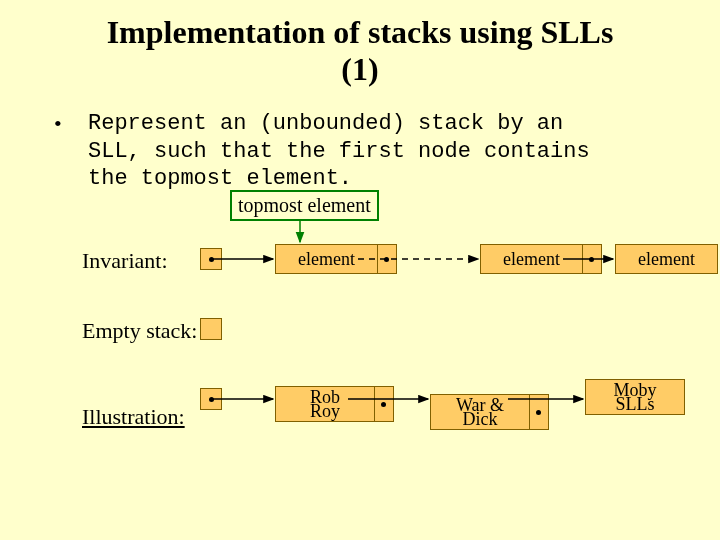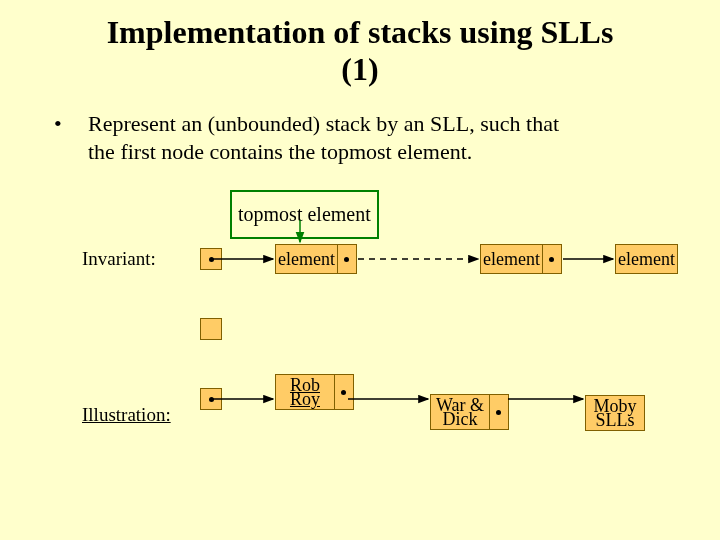--- a/index.html
+++ b/index.html
@@ -38,43 +38,44 @@
     line-height: 1.25;
   }
   .bullet .dot {
     width: 34px;
     flex: 0 0 34px;
     text-align: left;
     padding-left: 4px;
   }
   .bullet .txt {
     flex: 1;
+    font-family: Liberation Mono, monospace;
   }
 
   
   .diag {
     position: absolute;
     left: 50px;
     top: 190px;
     width: 640px;
     height: 320px;
   }
   .lbl {
     position: absolute;
     font-size: 20px;
   }
   .row-label {
     left: 32px;
-    font-size: 19px;
+    font-size: 22px;
   }
 
   .callout-box {
     position: absolute;
     border: 2px solid #008000;
-    padding: 11px 6px;
+    padding: 2px 6px;
     font-size: 20px;
     background: transparent;
   }
 
   .head-box {
     position: absolute;
     width: 22px;
     height: 22px;
     background: #ffcc66;
     border: 1px solid #806000;
@@ -95,21 +96,21 @@
 
   .node {
     position: absolute;
     display: flex;
     height: 30px;
     border: 1px solid #806000;
     background: #ffcc66;
     box-sizing: border-box;
   }
   .node .val {
-    padding: 0 2px;
+    padding: 0 22px;
     font-size: 18px;
     line-height: 14px;
     display: flex;
     flex-direction: column;
     justify-content: center;
     border-right: 1px solid #806000;
     min-width: 54px;
     text-align: center;
   }
   .node .val.single {
@@ -181,50 +182,51 @@
       <div class="val single">element</div>
       <div class="ptr">
           <div class="pd"></div>
         </div>
     </div>
 
     <div class="node term" style="left:565px; top:54px;">
       <div class="val single">element</div>
     </div>
 
+    <div class="lbl row-label" style="top:128px;">Empty stack:</div>
 
     <div class="head-box empty" style="left:150px; top:128px;"></div>
 
     <div class="lbl row-label" style="top:214px;text-decoration:underline;">Illustration:</div>
 
     <div class="head-box" style="left:150px; top:198px;">
       <div class="head-dot"></div>
     </div>
 
-    <div class="node" style="left:225px; top:184px; height:36px;text-decoration:underline;">
+    <div class="node" style="left:225px; top:196px; height:36px;">
       <div class="val">
         <span>Rob</span>
         <span>Roy</span>
       </div>
       <div class="ptr">
           <div class="pd" style="top:15px;"></div>
         </div>
     </div>
 
     <div class="node" style="left:380px; top:204px; height:36px;">
       <div class="val">
         <span>War &amp;</span>
         <span>Dick</span>
       </div>
       <div class="ptr">
           <div class="pd" style="top:15px;"></div>
         </div>
     </div>
 
-    <div class="node term" style="left:535px; top:205px; height:36px;">
+    <div class="node term" style="left:535px; top:189px; height:36px;">
       <div class="val">
         <span>Moby</span>
         <span>SLLs</span>
       </div>
     </div>
 
     <svg class="overlay" viewBox="0 0 640 320">
       <defs>
         <marker id="ah" markerWidth="8" markerHeight="8" refX="7" refY="3" orient="auto">
           <path d="M0,0 L8,3 L0,6 Z" fill="#000"></path>

